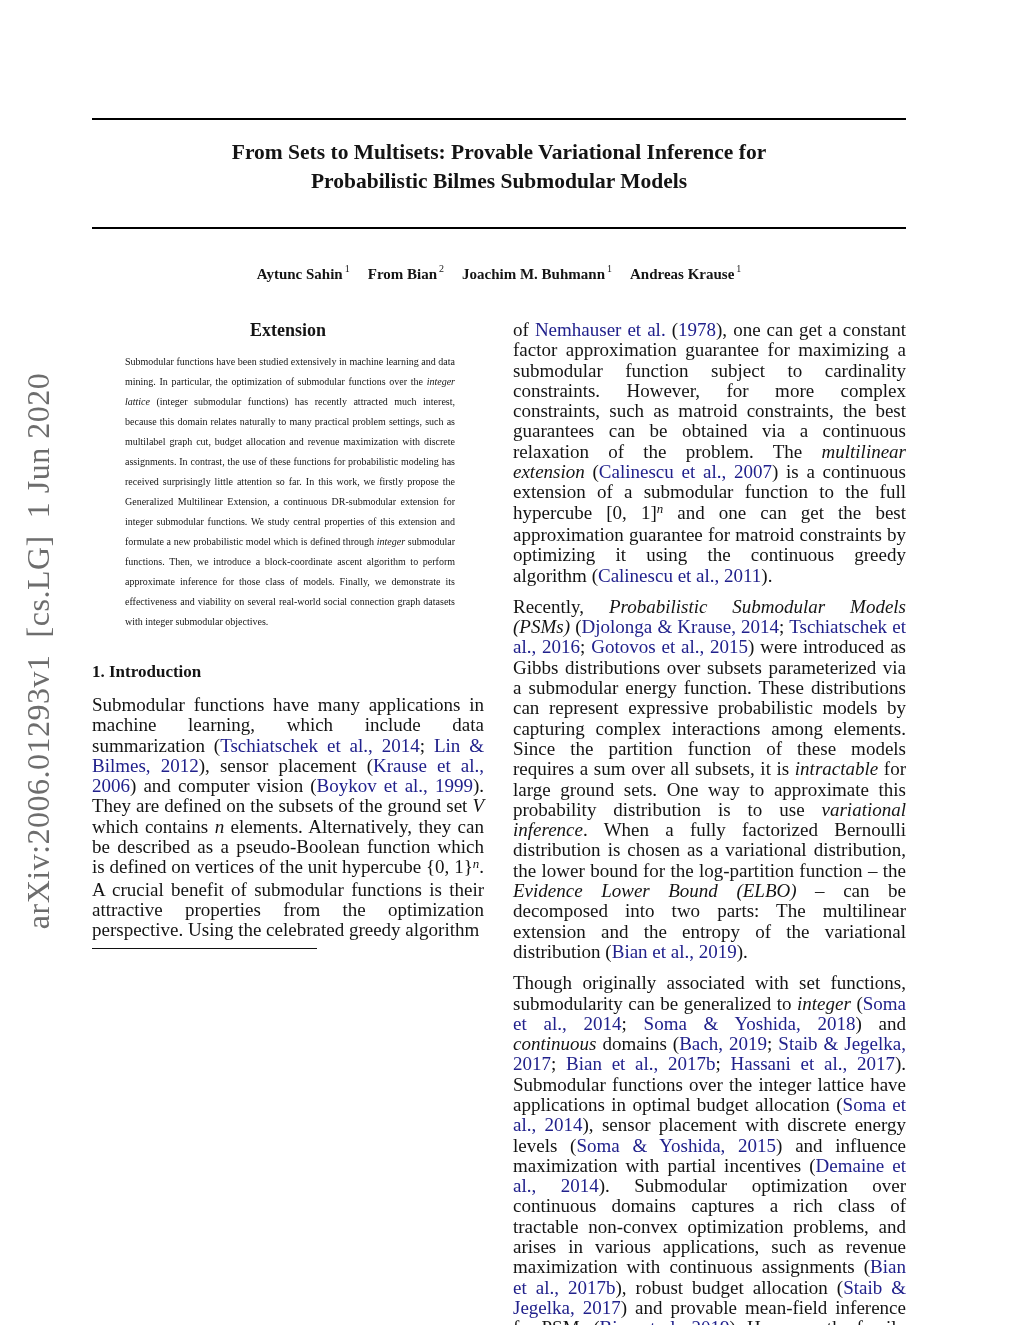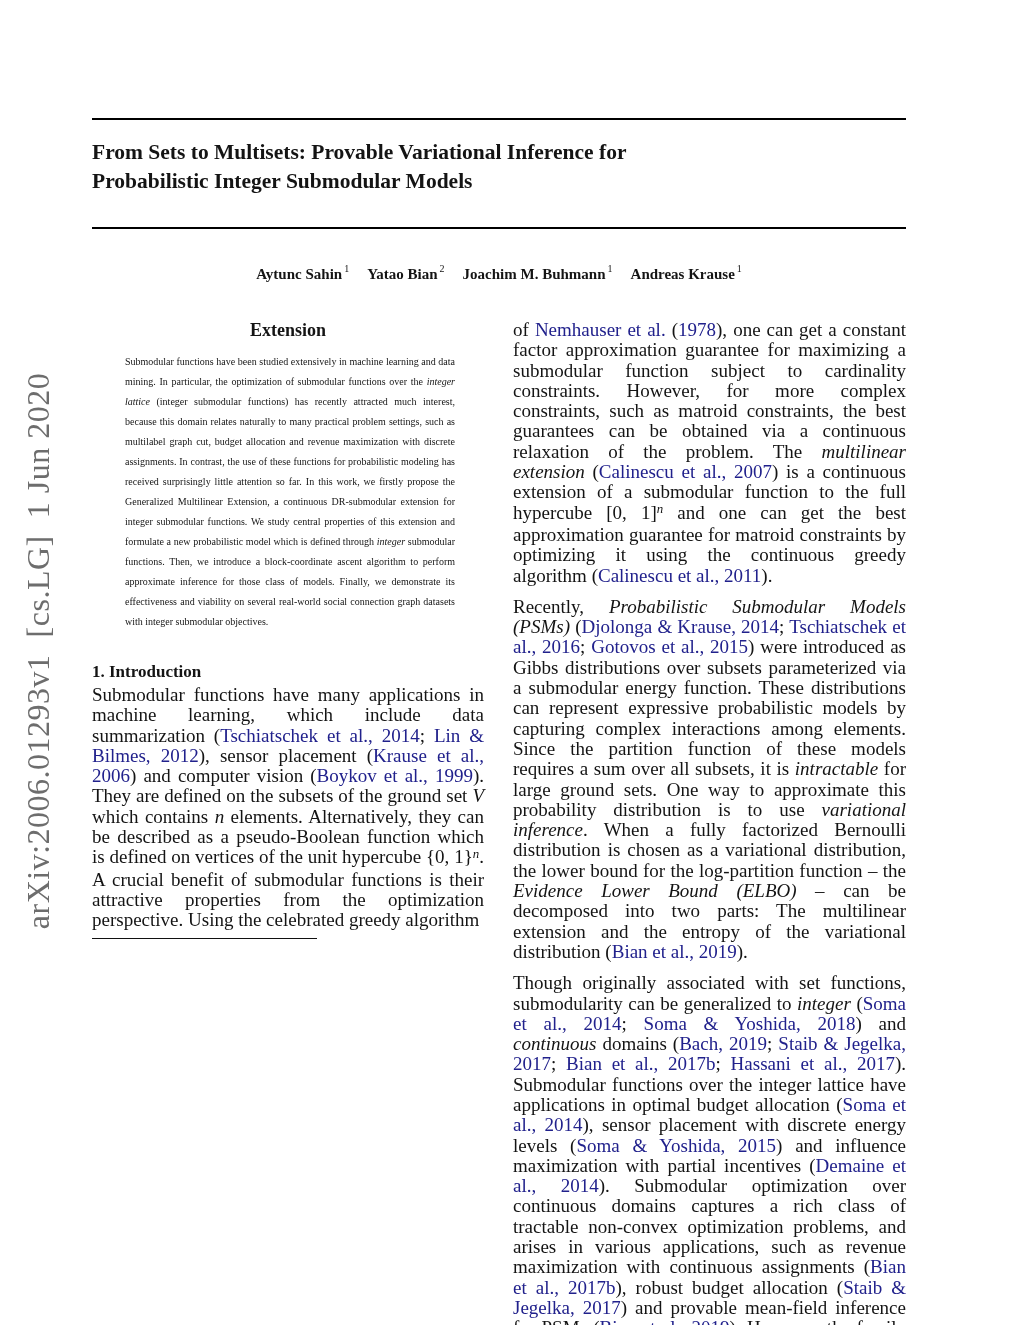--- a/index.html
+++ b/index.html
@@ -24,21 +24,21 @@
     font-size:32px;color:var(--gray);text-align:center;white-space:pre;
     letter-spacing:0.5px;
   }
 
   .rule{position:absolute;left:92px;width:814px;height:2px;background:#000;}
   .rule-top{top:118px;}
   .rule-mid{top:227px;}
 
   .title{
     position:absolute;left:92px;top:138px;width:814px;
-    font-weight:bold;font-size:21.5px;line-height:29px;
+    text-align:center;font-weight:bold;font-size:21.5px;line-height:29px;
   }
 
   .authors{
     position:absolute;left:92px;top:264px;width:814px;
     text-align:center;font-weight:bold;font-size:15px;
   }
   .author{margin:0 9px;white-space:nowrap;}
   .author sup{font-weight:normal;font-size:10px;position:relative;top:-1px;margin-left:2px;}
 
   .col{position:absolute;top:320px;width:393px;text-align:justify;}
@@ -46,21 +46,21 @@
   .col-right{left:513px;}
 
   .abstract-heading{
     text-align:center;font-size:18px;font-weight:bold;margin-bottom:11px;
   }
   .abstract-body{
     padding-left:33px;padding-right:29px;
     font-size:10px;line-height:20px;text-align:justify;hyphens:auto;
   }
   .section-heading{
-    font-size:17px;font-weight:bold;margin-top:30px;margin-bottom:3px;text-align:left;
+    font-size:17px;font-weight:bold;margin-top:30px;margin-bottom:13px;text-align:left;
   }
   .par{font-size:19px;line-height:20.3px;text-align:justify;hyphens:auto;}
   .col-right .par{margin-bottom:11px;}
 
   .footnote-rule{margin-top:7px;width:225px;border-top:1.5px solid #111;}
   .footnote{
     margin-top:4px;font-size:12.9px;line-height:16.4px;text-align:justify;hyphens:auto;
   }
   .footnote.affil{text-indent:14px;}
   .footnote.proc{margin-top:13px;text-indent:0;}
@@ -75,26 +75,26 @@
 <body>
 
 <div class="page">
 
   <div class="watermark">arXiv:2006.01293v1  [cs.LG]  1 Jun 2020</div>
 
   <div class="rule rule-top"></div>
 
   <h1 class="title">
     <span>From Sets to Multisets: Provable Variational Inference for</span><br>
-    <span>Probabilistic Integer Submodular Models</span>
+    <span>Probabilistic Bilmes Submodular Models</span>
   </h1>
 
   <div class="rule rule-mid"></div>
 
-  <div class="authors"><span class="author"><span>Aytunc Sahin</span><sup>1</sup></span><span class="author"><span>Yatao Bian</span><sup>2</sup></span><span class="author"><span>Joachim M. Buhmann</span><sup>1</sup></span><span class="author"><span>Andreas Krause</span><sup>1</sup></span></div>
+  <div class="authors"><span class="author"><span>Aytunc Sahin</span><sup>1</sup></span><span class="author"><span>From Bian</span><sup>2</sup></span><span class="author"><span>Joachim M. Buhmann</span><sup>1</sup></span><span class="author"><span>Andreas Krause</span><sup>1</sup></span></div>
 
   <div class="col col-left">
     <h2 class="abstract-heading">Extension</h2>
     <div class="abstract-body"><span class="seg-p">Submodular functions have been studied extensively in machine learning and data mining. In particular, the optimization of submodular functions over the </span><span class="seg-i">integer lattice</span><span class="seg-p"> (integer submodular functions) has recently attracted much interest, because this domain relates naturally to many practical problem settings, such as multilabel graph cut, budget allocation and revenue maximization with discrete assignments. In contrast, the use of these functions for probabilistic modeling has received surprisingly little attention so far. In this work, we firstly propose the Generalized Multilinear Extension, a continuous DR-submodular extension for integer submodular functions. We study central properties of this extension and formulate a new probabilistic model which is defined through </span><span class="seg-i">integer</span><span class="seg-p"> submodular functions. Then, we introduce a block-coordinate ascent algorithm to perform approximate inference for those class of models. Finally, we demonstrate its effectiveness and viability on several real-world social connection graph datasets with integer submodular objectives.</span></div>
 
     <h2 class="section-heading">1. Introduction</h2>
     <div class="par"><span class="seg-p">Submodular functions have many applications in machine learning, which include data summarization (</span><span class="seg-c">Tschiatschek et al., 2014</span><span class="seg-p">; </span><span class="seg-c">Lin &amp; Bilmes, 2012</span><span class="seg-p">), sensor placement (</span><span class="seg-c">Krause et al., 2006</span><span class="seg-p">) and computer vision (</span><span class="seg-c">Boykov et al., 1999</span><span class="seg-p">). They are defined on the subsets of the ground set </span><span class="seg-i">V</span><span class="seg-p"> which contains </span><span class="seg-i">n</span><span class="seg-p"> elements. Alternatively, they can be described as a pseudo-Boolean function which is defined on vertices of the unit hypercube {0, 1}</span><span class="seg-supi">n</span><span class="seg-p">. A crucial benefit of submodular functions is their attractive properties from the optimization perspective. Using the celebrated greedy algorithm</span></div>
 
     <div class="footnote-rule"></div>
   </div>

